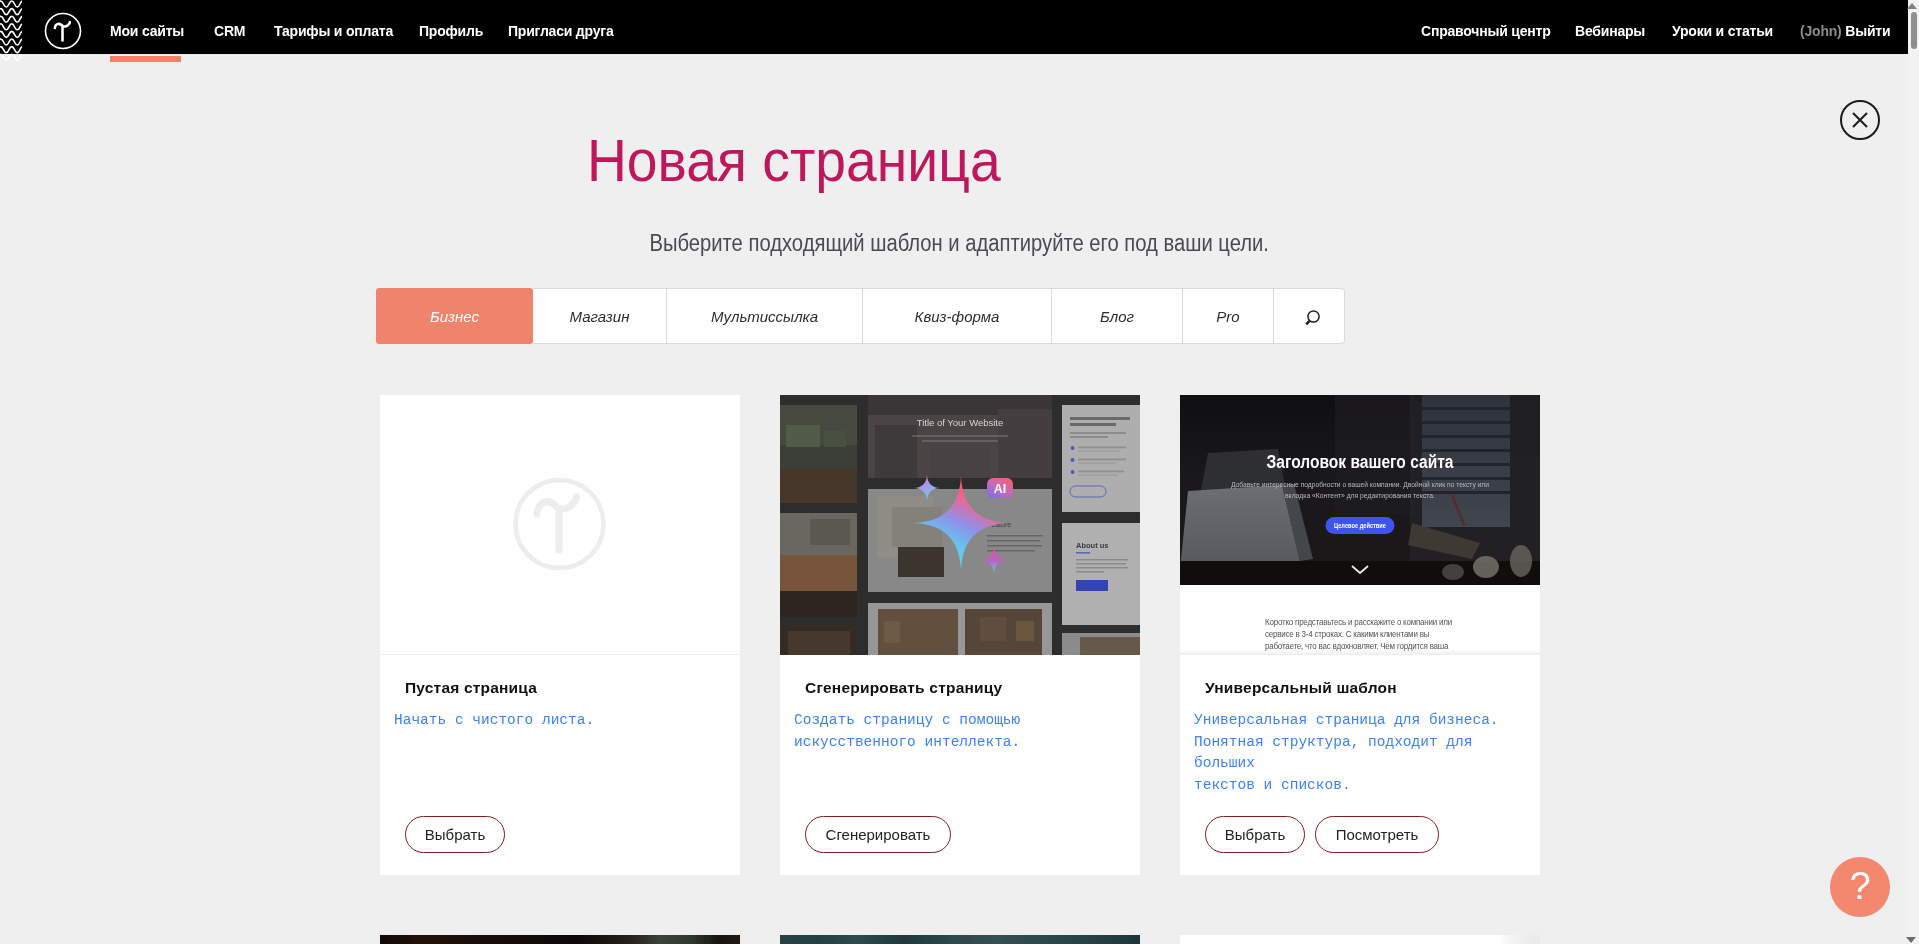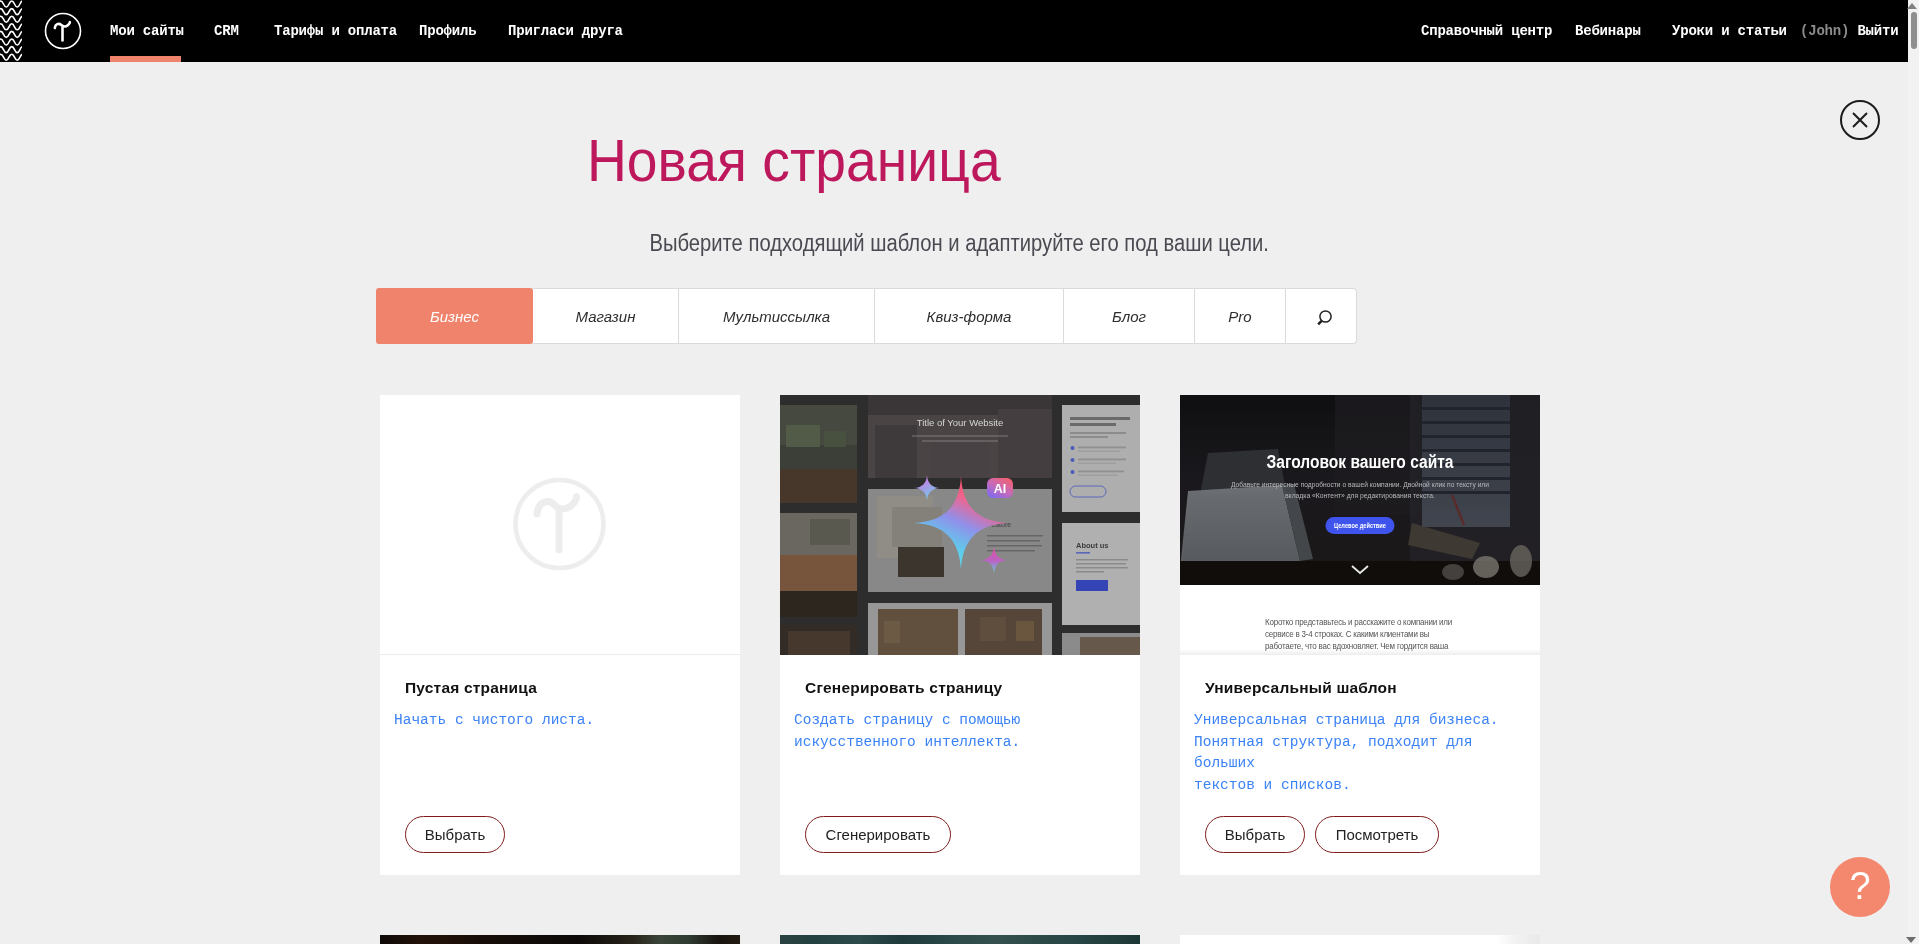--- a/index.html
+++ b/index.html
@@ -1,20 +1,20 @@
 <!DOCTYPE html>
 <html><head>
 <meta charset="utf-8">
 <style>
   * { margin:0; padding:0; box-sizing:border-box; }
   html,body { width:1919px; height:944px; overflow:hidden; }
   body { background:#efefef; font-family:"Liberation Sans", sans-serif; position:relative; }
 
   
-  #nav { position:absolute; left:0; top:0; width:1908px; height:62px; background:#000;font-family:Liberation Mono, monospace; }
+  #nav { position:absolute; left:0; top:0; width:1908px; height:54px; background:#000; }
   .navitem { position:absolute; top:0; height:62px; line-height:62px; color:#fff; font-weight:bold; font-size:14px; letter-spacing:-0.2px; white-space:nowrap; }
   #underline { position:absolute; left:110px; top:56px; width:71px; height:6px; background:#f0836b; }
   .gray { color:#8b8b8b; }
 
   
   #sbtrack { position:absolute; left:1908px; top:0; width:11px; height:944px; background:#f2f2f2; }
   #sbthumb { position:absolute; left:1911px; top:12px; width:6px; height:37px; background:#8f8f8f; border-radius:3px; }
   .sbarrow { position:absolute; width:0; height:0; border-left:5px solid transparent; border-right:5px solid transparent; }
 
   
@@ -89,21 +89,21 @@
   <svg width="36" height="36" viewBox="0 0 36 36">
       <path d="M11,11 L25,25 M25,11 L11,25" stroke="#1c1c1c" stroke-width="2"></path>
     </svg>
 </div>
 
 <div id="title"><span>Новая страница</span></div>
 <div id="subtitle"><span>Выберите подходящий шаблон и адаптируйте его под ваши цели.</span></div>
 
 <div id="tabs">
   <div class="tab active" style="width:157px">Бизнес</div>
-  <div class="tab" style="width:146px">Магазин</div>
+  <div class="tab" style="width:134px">Магазин</div>
   <div class="tab" style="width:196px">Мультиссылка</div>
   <div class="tab" style="width:189px">Квиз-форма</div>
   <div class="tab" style="width:131px">Блог</div>
   <div class="tab" style="width:91px">Pro</div>
   <div class="tab last" style="width:71px">
     <svg width="20" height="20" viewBox="0 0 20 20" style="position:relative;left:4px;top:1px">
         <circle cx="10.5" cy="9.5" r="5.6" fill="none" stroke="#222" stroke-width="1.5"></circle>
         <path d="M6.6,13.9 L3.2,17.4" stroke="#222" stroke-width="2.6"></path>
       </svg>
   </div>

